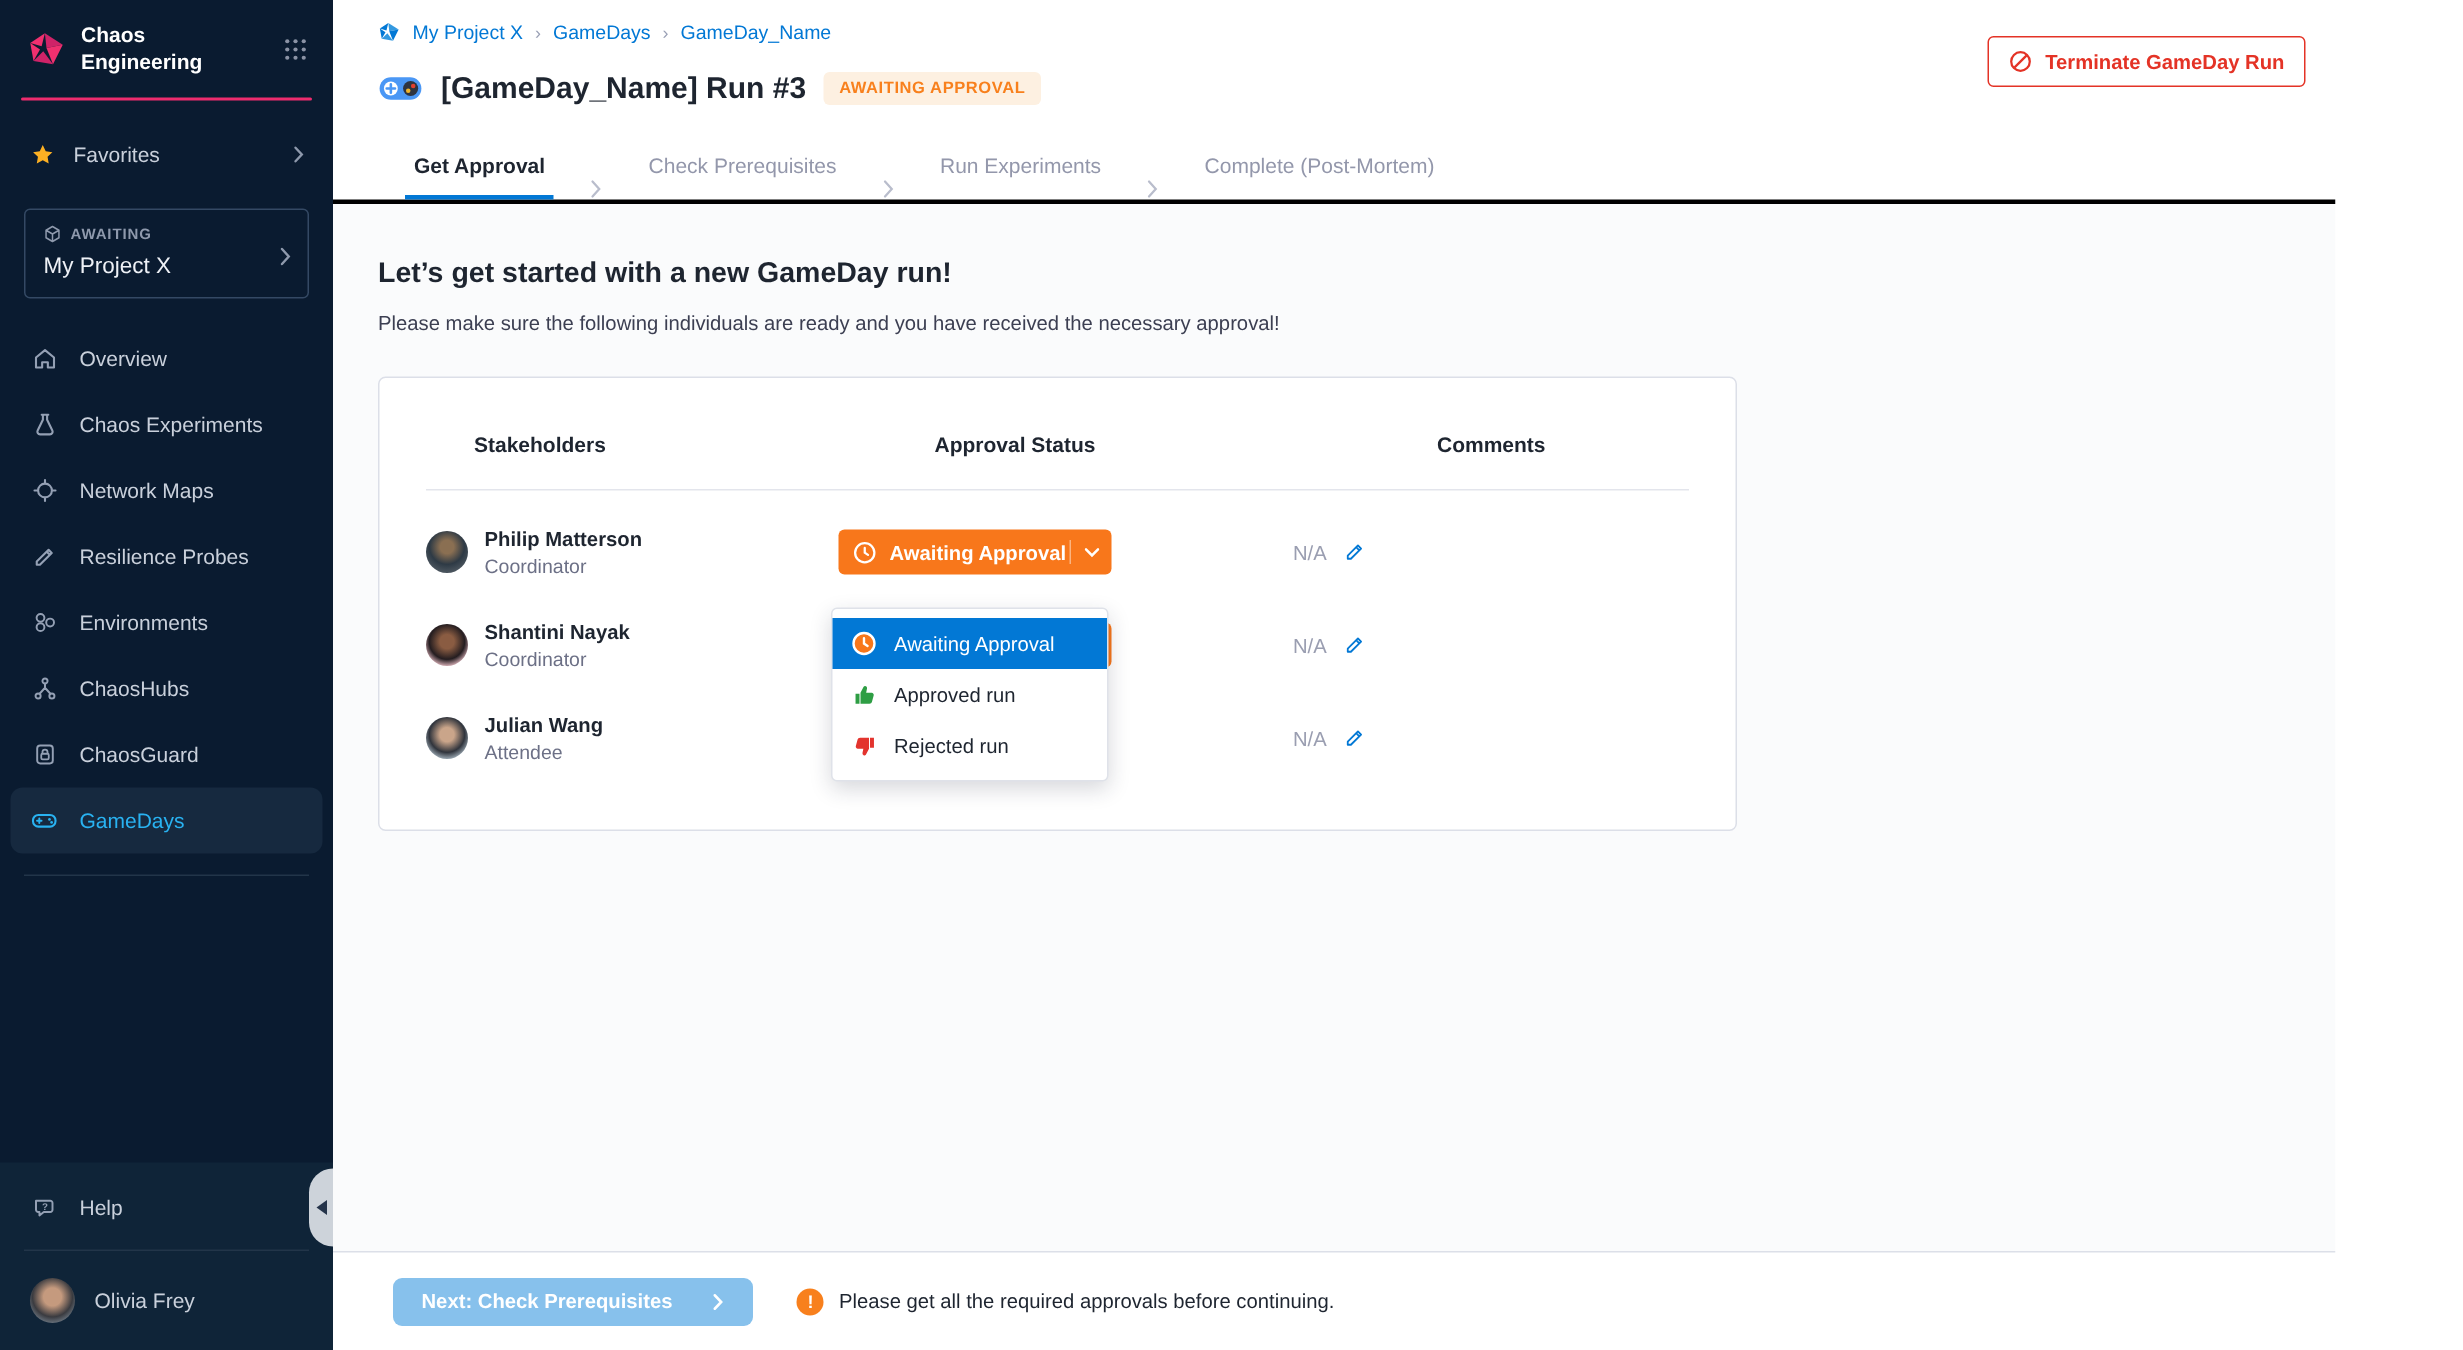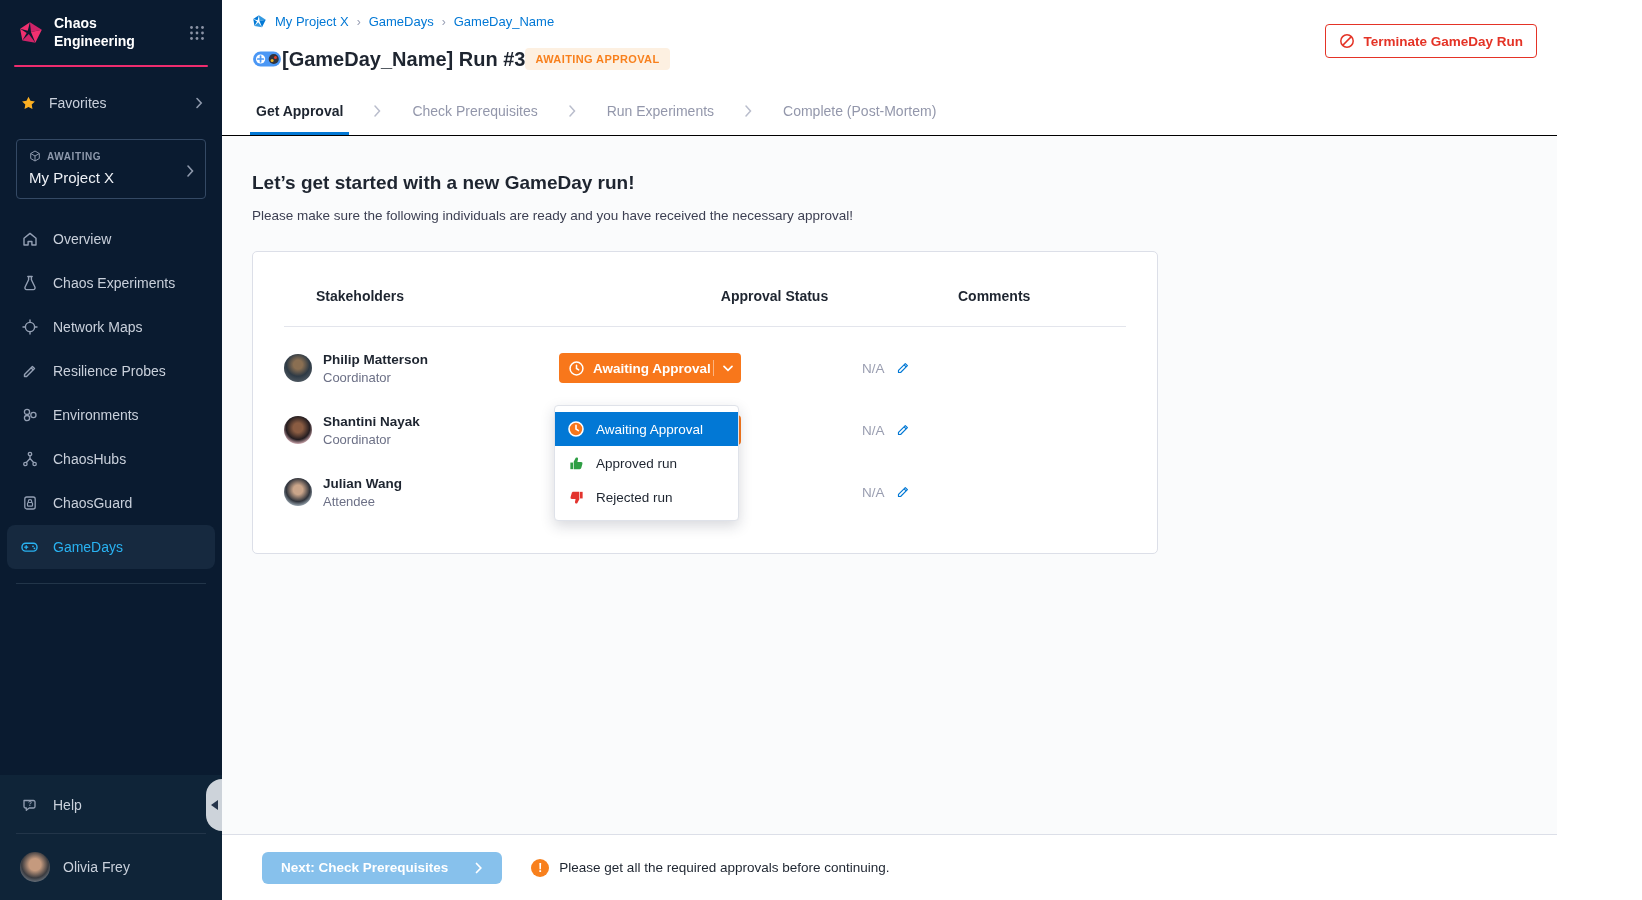--- a/index.html
+++ b/index.html
@@ -49,42 +49,42 @@
   .collapse-handle .tri { width:0; height:0; border-top:5px solid transparent; border-bottom:5px solid transparent; border-right:7px solid #25344a; }
 
   
   .main { width:1335px; flex-shrink:0; display:flex; flex-direction:column; background:#fff; }
   .gutter { flex:1; background:#fff; }
 
   .hdr { position:relative; padding:14px 24px 0 30px; }
   .crumbs { display:flex; align-items:center; gap:8px; font-size:13px; }
   .crumb { color:#0278d5; cursor:pointer; }
   .crumb-sep { color:#9aa0b5; font-size:12px; }
-  .title-row { display:flex; align-items:center; margin-top:13px; height:34px; }
+  .title-row { display:flex; align-items:center; gap:12px; margin-top:13px; height:34px; }
   .page-title { font-size:20px; font-weight:bold; color:#1e2530; }
   .badge { background:#fdf0e1; color:#f8801d; font-size:11px; font-weight:bold; letter-spacing:.4px; padding:5px 10px; border-radius:4px; }
   .terminate-btn {
     position:absolute; right:20px; top:24px; display:flex; align-items:center; gap:8px;
     background:#fff; border:1px solid #e43326; color:#e43326; border-radius:4px;
     padding:8px 13px; font-size:13.5px; font-weight:bold; font-family:inherit; cursor:pointer;
   }
 
-  .steps { display:flex; align-items:center; gap:24px; padding-left:28px; height:50px; margin-top:10px; border-bottom:1px solid #000000; }
+  .steps { display:flex; align-items:flex-end; gap:24px; padding-left:48px; height:50px; margin-top:10px; border-bottom:3px solid #000000; }
   .step { display:flex; align-items:center; height:100%; font-size:14px; color:#9397ab; cursor:pointer; padding:0 6px; }
   .step.active { color:#1e2530; font-weight:bold; border-bottom:3px solid #0278d5; padding-top:3px; }
   .step-sep { display:flex; }
 
   .content { flex:1; background:#fafbfc; padding:36px 30px 0 30px; overflow:hidden; }
   .h2 { font-size:19px; font-weight:bold; color:#1e2530; }
   .sub { margin-top:14px; font-size:13.5px; color:#3c3f52; }
 
   .card { margin-top:28px; width:906px; background:#fff; border:1px solid #dcdfe8; border-radius:5px; padding:36px 31px 30px 31px; }
   .thead { display:flex; }
   .th { font-size:14px; font-weight:bold; color:#1e2530;margin-left:32px; }
-  .c1 { width:275px; } .c2 { width:303px;text-align:center; }
+  .c1 { width:275px; } .c2 { width:303px; }
   .thead-rule { height:1px; background:#e3e5ec; margin-top:22px; }
   .rows { margin-top:10px; }
   .trow { display:flex; align-items:center; height:62px; }
   .cell-stake { width:275px; display:flex; align-items:center; gap:11px; }
   .av-28 { width:28px; height:28px; }
   .av-philip  { background:radial-gradient(circle at 50% 38%, #8a6f52 20%, #2e3a45 52%, #4d5760 78%); }
   .av-shantini{ background:radial-gradient(circle at 50% 42%, #8a5c42 22%, #241d20 55%, #f4c7cf 80%); }
   .av-julian  { background:radial-gradient(circle at 50% 42%, #caa58a 22%, #30343c 55%, #aebdc8 80%); }
   .stake-name { font-size:13.5px; font-weight:bold; color:#1e2530; }
   .stake-role { font-size:13px; color:#6c7086; margin-top:3px; }

